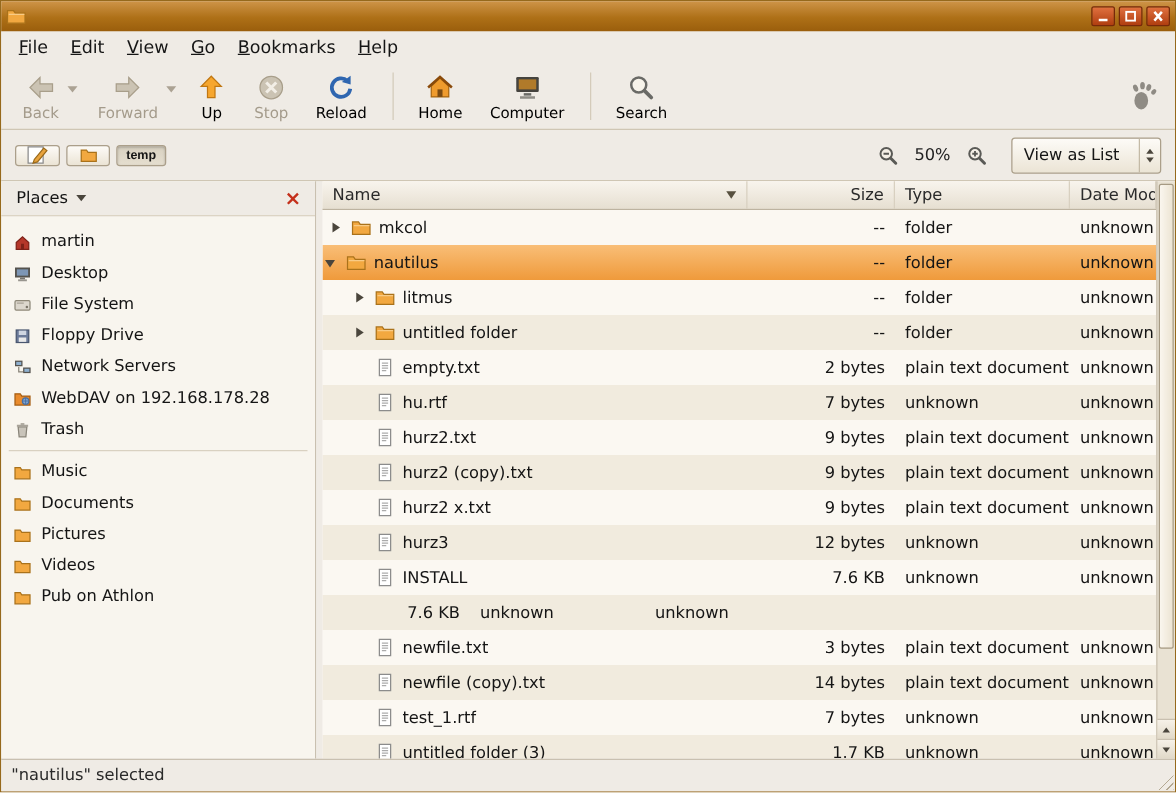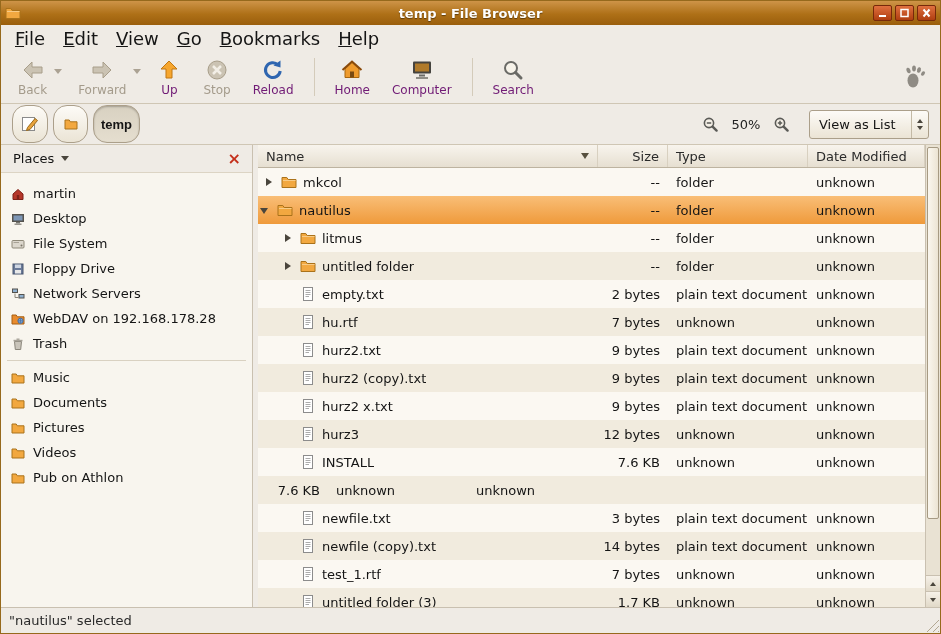--- a/index.html
+++ b/index.html
@@ -15,42 +15,42 @@
   .titlebar-title { position:absolute; left:0; right:0; text-align:center;
     color:#FFFFFF; font-weight:bold; font-size:13px; text-shadow:0 1px 1px rgba(0,0,0,.45); }
   .win-icon { width:18px; height:18px; display:flex; align-items:center; z-index:1; }
   .win-buttons { margin-left:auto; display:flex; gap:3px; z-index:1; }
   .wbtn { width:19px; height:16px; border-radius:2px; border:1px solid #77290A;
     background:linear-gradient(#E0703F,#B03E10); display:flex; align-items:center; justify-content:center; }
 
   
   .menubar { height:26px; flex:none; display:flex; align-items:center; padding-left:5px;
     background:#EFEBE5; }
-  .menu-item { padding:4px 9px; font-size:18px; color:#151515; cursor:default; }
+  .menu-item { padding:4px 9px; font-size:14px; color:#151515; cursor:default; }
   .menu-item u { text-decoration:underline; }
 
   
   .toolbar { height:53px; flex:none; display:flex; align-items:center; padding:2px 6px;
     background:#EFEBE5; border-bottom:1px solid #CFC6B4; }
   .tool-btn { display:flex; flex-direction:column; align-items:center; justify-content:center;
-    padding:2px 11px; min-width:44px; position:relative; color:#701a75; border-radius:3px; }
+    padding:2px 11px; min-width:44px; position:relative; color:#000000; border-radius:3px; }
   .tool-btn.has-drop { padding-right:20px; }
   .tool-label { font-size:12px; margin-top:1px; white-space:nowrap; }
   .tool-btn.disabled { color:#A49B8B; }
   .tool-drop { position:absolute; right:5px; top:13px; width:0; height:0;
     border-left:4px solid transparent; border-right:4px solid transparent; border-top:5px solid #ABA293; }
   .tool-sep { width:1px; align-self:stretch; margin:5px 9px; background:#D4CBBA; }
   .throbber { margin-left:auto; padding-right:6px; display:flex; align-items:center; }
 
   
   .locationbar { height:41px; flex:none; display:flex; align-items:center; gap:5px;
     padding:0 11px; background:#EFEBE5; border-bottom:1px solid #CFC6B4; }
-  .lb-btn { height:38px; min-width:35px; padding:0 7px; border:1px solid #AB9F8A; border-radius:14px;
+  .lb-btn { height:17px; min-width:35px; padding:0 7px; border:1px solid #AB9F8A; border-radius:3px;
     background:linear-gradient(#FDFBF7,#EBE4D5); display:flex; align-items:center; justify-content:center;
-    gap:5px; font-size:13px; color:#151515; }
+    gap:5px; font-size:10px; color:#151515; }
   .lb-btn.active { background:linear-gradient(#D8D1C1,#E5DECF); box-shadow:inset 0 1px 2px rgba(0,0,0,.25);
     font-weight:bold; }
   .lb-right { margin-left:auto; display:flex; align-items:center; gap:9px; }
   .zoom-btn { background:none; border:none; padding:2px; display:flex; align-items:center; }
   .zoom-label { font-size:13px; color:#222; min-width:32px; text-align:center; }
   .view-combo { height:29px; width:120px; margin-left:8px; border:1px solid #AB9F8A; border-radius:3px;
     background:linear-gradient(#FDFBF7,#EBE4D5); display:flex; align-items:center; font-size:13px; color:#151515; }
   .view-combo .vc-label { flex:1; padding-left:9px; }
   .spin { border-left:1px solid #C4BAA6; height:100%; width:17px; display:flex; flex-direction:column;
     align-items:center; justify-content:center; gap:3px; }
@@ -78,21 +78,21 @@
 
   .splitter { width:5px; flex:none; background:#EFEBE5; }
 
   .filearea { flex:1; min-width:0; position:relative; display:flex; flex-direction:column;
     background:#FBF8F2; padding-right:15px; }
   .listheader { height:23px; flex:none; display:flex;
     background:linear-gradient(#F8F4ED,#E6DFD1); border-bottom:1px solid #BDB3A0; }
   .hcell { display:flex; align-items:center; padding:0 8px; font-size:13px; color:#2A2A2A;
     border-right:1px solid #D8D0C0; overflow:hidden; white-space:nowrap;text-align:center; }
   .c0 { width:340px; flex:none; }
-  .c1 { width:70px; flex:none; justify-content:flex-end; }
+  .c1 { width:70px; flex:none; justify-content:flex-end;margin-left:48px; }
   .c2 { width:140px; flex:none; }
   .c3 { flex:1; min-width:0; }
   .sort-arrow { margin-left:auto; width:0; height:0; border-left:4.5px solid transparent;
     border-right:4.5px solid transparent; border-top:6px solid #57503F; }
 
   .rows { flex:1; overflow:hidden; }
   .frow { display:flex; height:28px; }
   .frow.even { background:#FBF8F2; }
   .frow.odd  { background:#F1EBDE; }
   .frow.selected { background:linear-gradient(#F9BE77,#EF9A3B); }
@@ -125,21 +125,20 @@
   .grip { position:absolute; right:1px; bottom:1px; width:14px; height:14px;
     background:repeating-linear-gradient(135deg, transparent 0 3px, #B3A892 3px 4px);
     clip-path:polygon(100% 0, 100% 100%, 0 100%); }
 </style>
 </head>
 <body>
 
 <div class="window">
 
   <div class="titlebar">
-    <span class="titlebar-title">temp - File Browser</span>
     <span class="win-icon">
         <svg width="16" height="16">
           <path d="M1 13.5 V3.5 h4.8 l1.4 2 H15 v8z" fill="#F2A840" stroke="#AA721A"></path>
           <path d="M2 6.5 h12.5" stroke="#F8CB86" stroke-width="1"></path>
         </svg>
       </span>
     <span class="win-buttons">
       <span class="wbtn">
         <svg width="13" height="12">
             <line x1="3" y1="9" x2="10" y2="9" stroke="#fff" stroke-width="2"></line>

